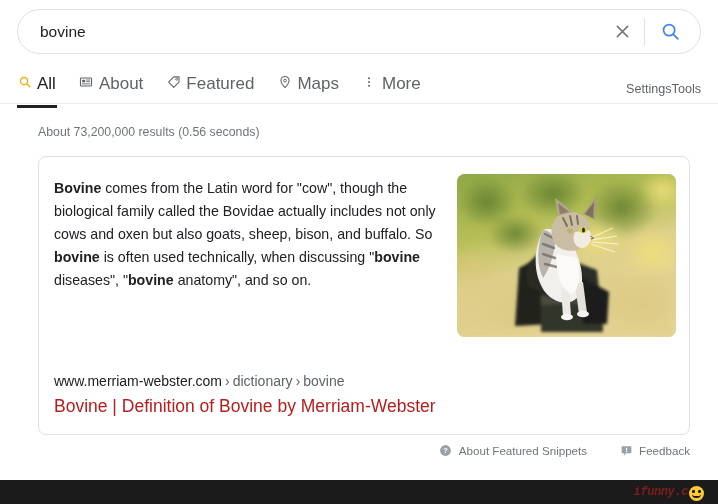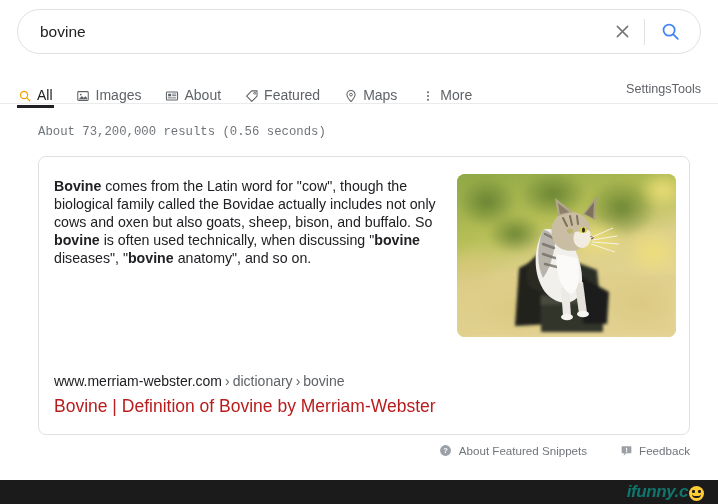--- a/index.html
+++ b/index.html
@@ -56,24 +56,24 @@
   
   .tabs {
     position: absolute;
     left: 17px; top: 74px;
     width: 684px; height: 29px;
     display: flex;
     align-items: center;
   }
   .tab {
     display: flex;
-    align-items: flex-end;
+    align-items: flex-start;
     height: 29px;
     margin-right: 23px;
-    font-size: 14px;
+    font-size: 17px;
     color: #5f6368;
     cursor: pointer;
     position: relative;
     white-space: nowrap;
   }
   .tab .ticon {
     display: inline-flex;
     align-items: center;
     justify-content: center;
     width: 15px; height: 15px;
@@ -100,38 +100,37 @@
     width: 718px; height: 1px;
     background: #ebebeb;
   }
 
   
   .stats {
     position: absolute;
     left: 38px; top: 125px;
     font-size: 12.3px;
     color: #70757a;
-    font-family: Liberation Mono, monospace;
   }
 
   
   .card {
     position: absolute;
     left: 38px; top: 156px;
     width: 652px; height: 279px;
     border: 1px solid #dfe1e5;
     border-radius: 8px;
     background: #fff;
   }
   .snippet-text {
     position: absolute;
     left: 15px; top: 20px;
     width: 400px;
     font-size: 14.2px;
-    line-height: 18px;
+    line-height: 23px;
     color: #202124;
   }
   .snippet-text b { font-weight: bold; }
 
   .snippet-thumb {
     position: absolute;
     left: 418px; top: 17px;
     width: 219px; height: 163px;
     border-radius: 8px;
     overflow: hidden;
@@ -187,25 +186,25 @@
     left: 0; top: 480px;
     width: 718px; height: 24px;
     background: #1b1b1b;
   }
   .wm-logo {
     position: absolute;
     right: 8px; top: 481px;
     height: 22px;
     display: flex;
     align-items: center;
-    font-family: Liberation Sans, sans-serif;
+    font-family: Liberation Mono, monospace;
     font-weight: bold;
     font-style: italic;
-    font-size: 17px;
-    color: #0f766e;
+    font-size: 12px;
+    color: #7f1d1d;
     letter-spacing: -0.4px;
   }
   .wm-smiley {
     display: inline-block;
     width: 15px; height: 15px;
     border-radius: 50%;
     background: #ffcc33;
     position: relative;
     margin-left: 1px;
     transform: translateY(1px);
@@ -259,30 +258,20 @@
       <span class="ticon">
         <svg width="14" height="14" viewBox="0 0 24 24">
           <circle cx="10.4" cy="10.4" r="6.2" stroke="#f2a600" stroke-width="2.1" fill="none"></circle>
           <path d="M15.2 15.2 L20.2 20.2" stroke="#f2a600" stroke-width="2.1" stroke-linecap="round"></path>
         </svg>
       </span>
       <span>All</span>
       <span class="underline"></span>
     </div>
 
-    <div class="tab">
-      <span class="ticon">
-        <svg width="14" height="14" viewBox="0 0 24 24">
-          <rect x="3" y="4.5" width="18" height="15" rx="1.6" stroke="#5f6368" stroke-width="1.8" fill="none"></rect>
-          <circle cx="8.2" cy="9.6" r="1.5" fill="#5f6368"></circle>
-          <path d="M5 17 L10 12.2 L13.4 15.2 L16.2 12.6 L19 15.6 L19 17.6 L5 17.6 Z" fill="#5f6368"></path>
-        </svg>
-      </span>
-      <span>Images</span>
-    </div>
 
     <div class="tab">
       <span class="ticon">
         <svg width="14" height="14" viewBox="0 0 24 24">
           <rect x="2.5" y="5" width="19" height="14" rx="1.6" stroke="#5f6368" stroke-width="1.8" fill="none"></rect>
           <rect x="5.4" y="8.2" width="5.2" height="4.4" fill="#5f6368"></rect>
           <path d="M13 8.6 L18.6 8.6 M13 11.4 L18.6 11.4 M5.4 15.2 L18.6 15.2" stroke="#5f6368" stroke-width="1.5" stroke-linecap="round"></path>
         </svg>
       </span>
       <span>About</span>

